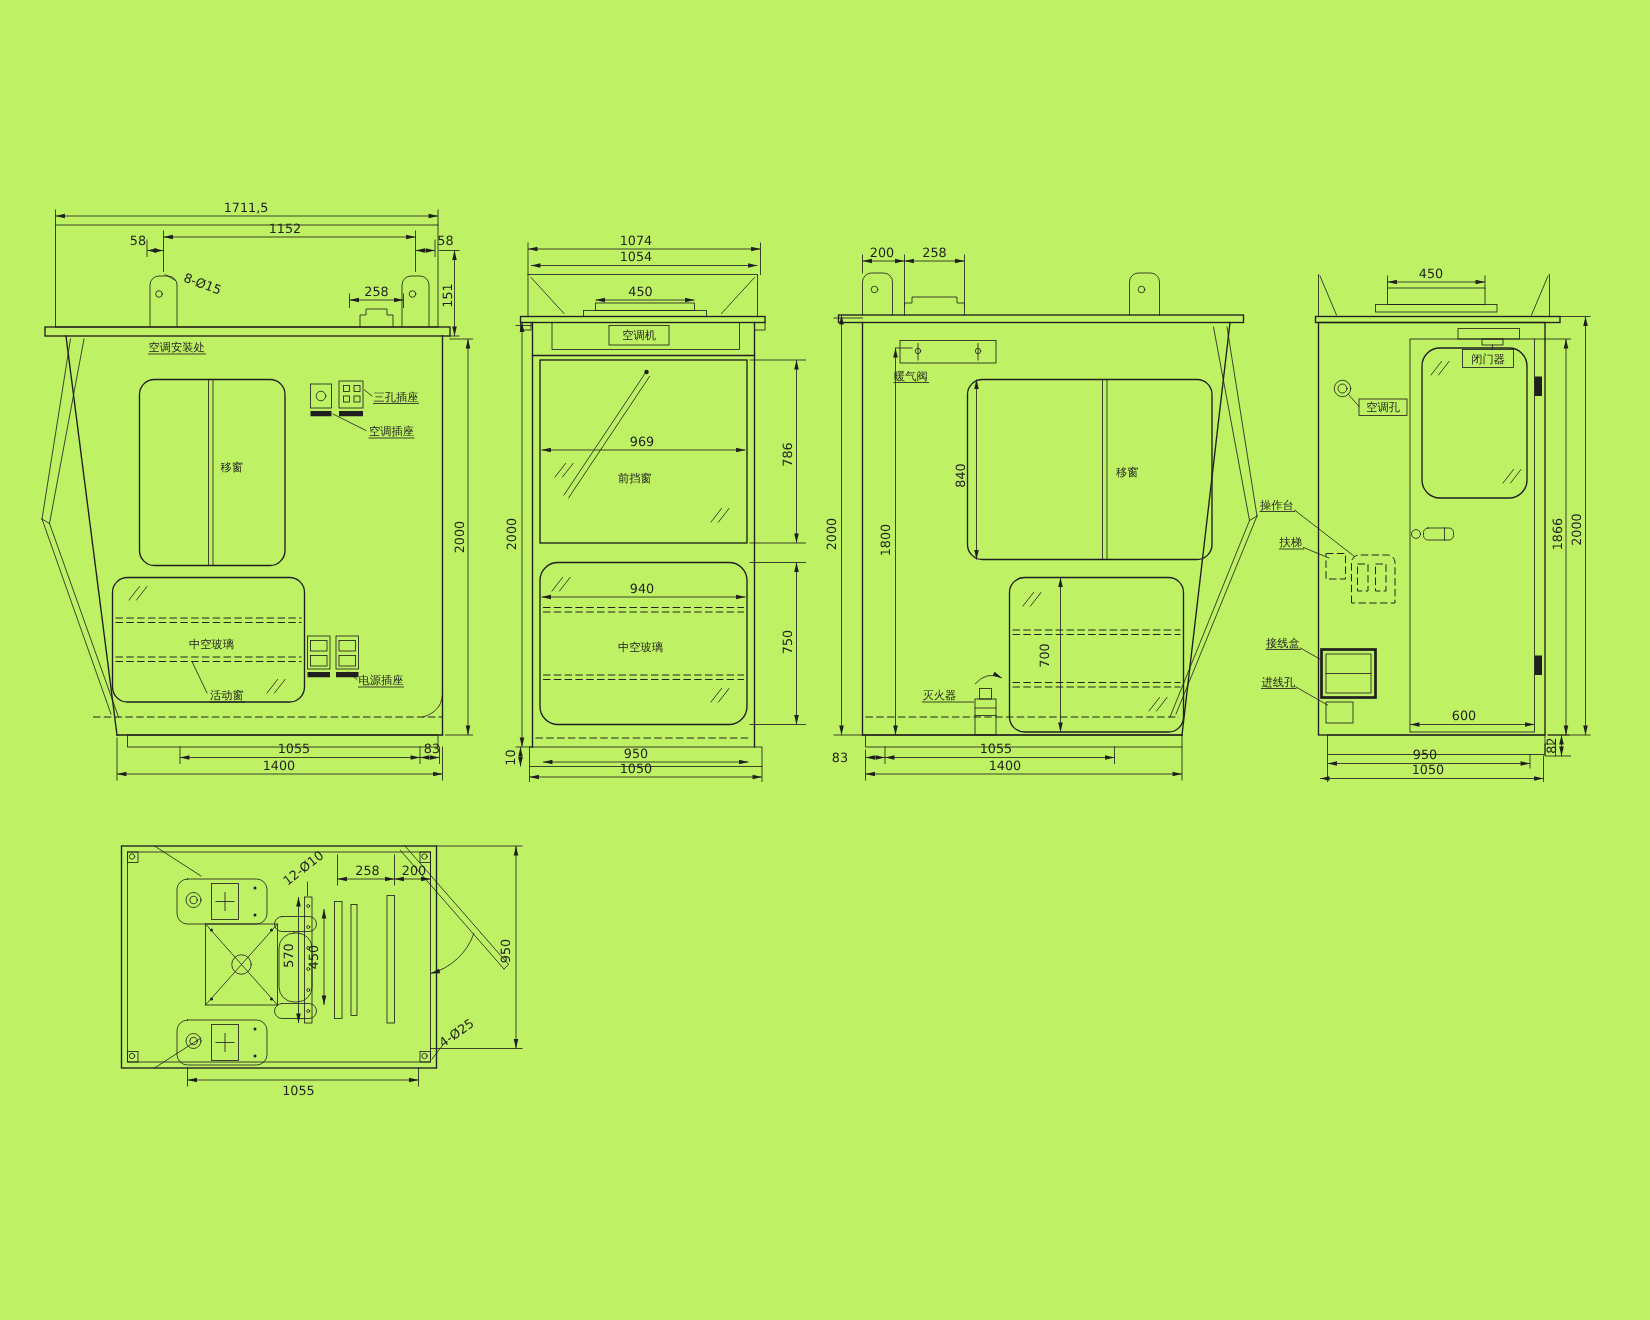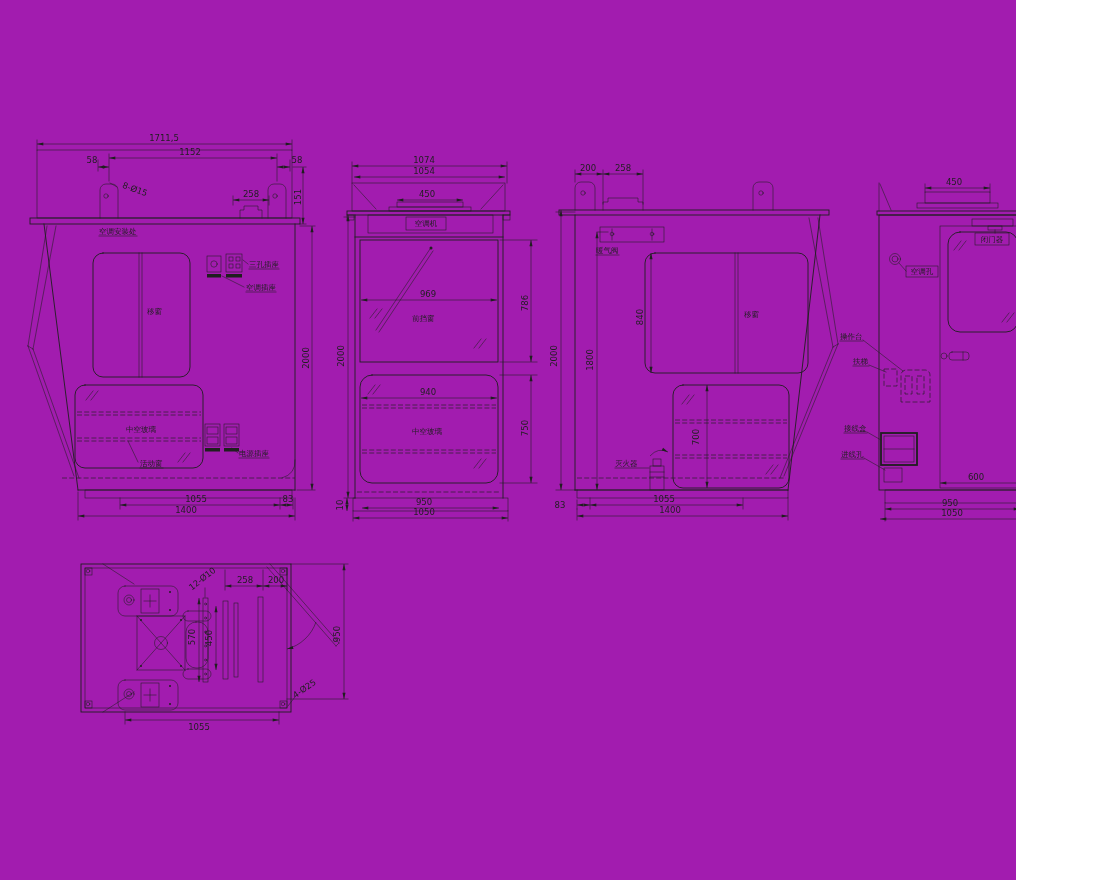--- a/index.html
+++ b/index.html
@@ -1,16 +1,16 @@
 <!DOCTYPE html>
 <html><head>
 <meta charset="utf-8">
 <style>
   html,body{margin:0;padding:0;background:#fff;}
-  .canvas{position:relative;width:1016px;height:880px;background:#a21caf;overflow:hidden;}
+  .canvas{position:relative;width:1100px;height:880px;background:#bef264;overflow:hidden;}
   svg text{fill:#1f1f1f;}
   .s {stroke:#1f1f1f;stroke-width:0.9;fill:none;stroke-linecap:square;}
   .s2{stroke:#1f1f1f;stroke-width:1.8;fill:none;}
   .t {stroke:#1f1f1f;stroke-width:0.55;fill:none;stroke-linecap:square;}
   .d {stroke:#1f1f1f;stroke-width:0.65;fill:none;stroke-dasharray:5 2.2;}
   .dm{stroke:#1f1f1f;stroke-width:0.55;fill:none;marker-start:url(#arw);marker-end:url(#arw);}
   .ar{stroke:#1f1f1f;stroke-width:0.55;fill:none;marker-end:url(#arw);}
   .f {fill:#1f1f1f;stroke:none;}
   .dim{font:8.5px "DejaVu Sans","Liberation Sans",sans-serif;text-anchor:middle;}
   .lab{font:7.5px "DejaVu Sans","Liberation Sans",sans-serif;text-anchor:start;}

